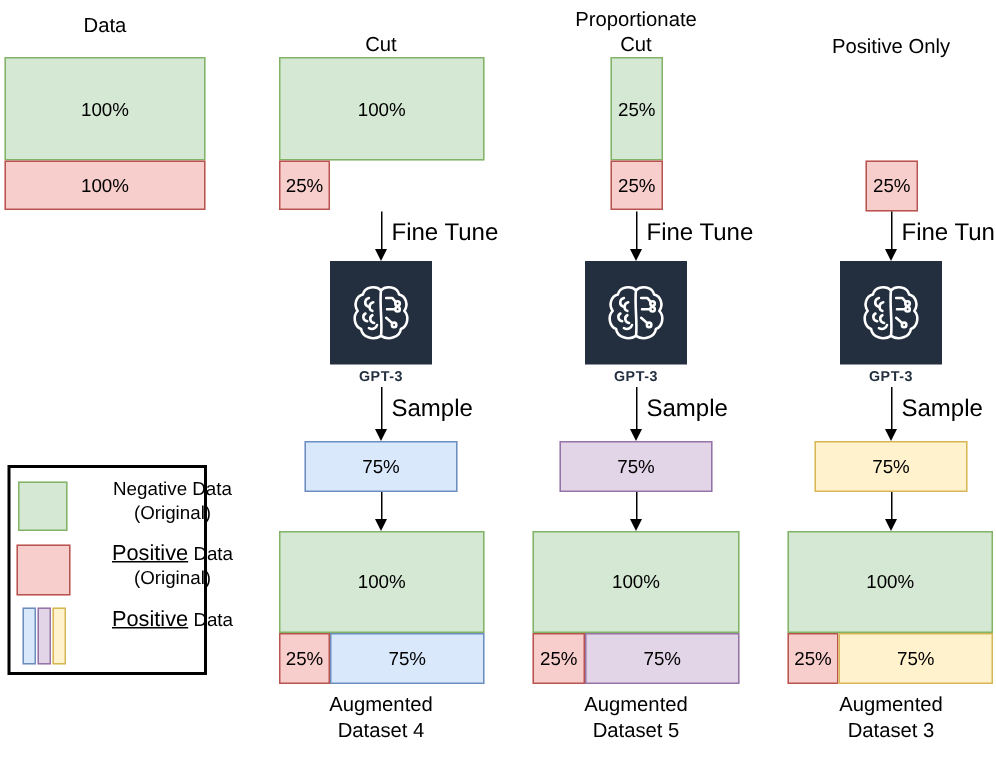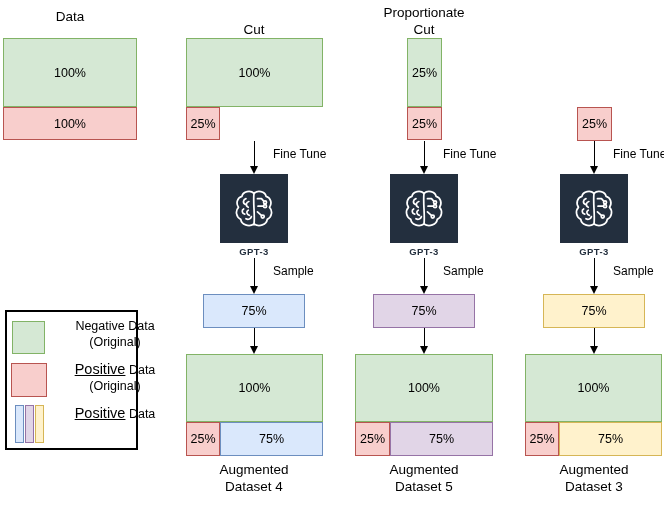--- a/index.html
+++ b/index.html
@@ -14,21 +14,21 @@
   .purple{background:#e1d5e7;border:1px solid #9673a6;}
   .yellow{background:#fff2cc;border:1px solid #d6b656;}
 
   .title,.caption{position:absolute;text-align:center;font-size:13.5px;line-height:17px;}
 
   .arrow{position:absolute;width:11px;}
   .arrow::before{content:"";position:absolute;left:4.7px;top:0;bottom:7px;width:1.4px;background:#000;}
   .arrow::after{content:"";position:absolute;left:1px;bottom:0;width:0;height:0;
     border-left:4.5px solid transparent;border-right:4.5px solid transparent;border-top:8px solid #000;}
 
-  .flow-label{position:absolute;font-size:12px;white-space:nowrap;margin-left:12px;}
+  .flow-label{position:absolute;font-size:16px;white-space:nowrap;}
 
   .model{position:absolute;width:68px;height:69px;background:#232f3e;
          display:flex;align-items:center;justify-content:center;}
   .model-label{position:absolute;width:68px;text-align:center;font-size:9.5px;
                font-weight:bold;color:#232f3e;letter-spacing:.4px;}
 
   .legend{position:absolute;left:5px;top:310px;width:133px;height:140px;
           border:2px solid #000;background:#fff;box-sizing:border-box;}
   .swatch{position:absolute;box-sizing:border-box;}
   .legend-text{position:absolute;left:38px;width:92px;text-align:center;
@@ -118,20 +118,21 @@
     <span>100%</span>
   </div>
   <div class="box red" style="left:355px;top:422px;width:35px;height:34px;">
     <span>25%</span>
   </div>
   <div class="box purple" style="left:390px;top:422px;width:103px;height:34px;">
     <span>75%</span>
   </div>
   <div class="caption" style="left:374px;top:461px;width:100px;"><span>Augmented</span><br><span>Dataset 5</span></div>
 
+  <div class="title" style="left:524px;top:22px;width:140px;">Positive Only</div>
   <div class="box red" style="left:577px;top:107px;width:35px;height:34px;">
     <span>25%</span>
   </div>
   <div class="arrow" style="left:589px;top:141px;height:33px;"></div>
   <div class="flow-label" style="left:601px;top:147px;">Fine Tune</div>
   <div class="model" style="left:560px;top:174px;">
     <svg width="46" height="46" viewBox="0 0 40 40" fill="none" stroke="#ffffff" stroke-width="1.5" stroke-linecap="round" stroke-linejoin="round">
       <path d="M20 6.5 C17 3.5 10.5 4.5 9.5 9 C5.5 10 4 15 6.5 18.5 C3.5 21.5 4.5 27.5 8.5 29 C9 33.5 15.5 36 20 33 C24.5 36 31 33.5 31.5 29 C35.5 27.5 36.5 21.5 33.5 18.5 C36 15 34.5 10 30.5 9 C29.5 4.5 23 3.5 20 6.5 Z"></path>
       <path d="M20 6.5 C19 14 21 26 20 33"></path>
       <path d="M13 11 c-2.5 .5 -3 4 -.5 5 M15.5 13.5 c-2.5 .5 -3 4 -.5 5 M11 20 c-2 1 -1.5 4 1 4.5 M15 21 c-2 1 -1.5 4 1 4.5 M13 28.5 c2 1 4.2 .2 4.7 -1.8"></path>

